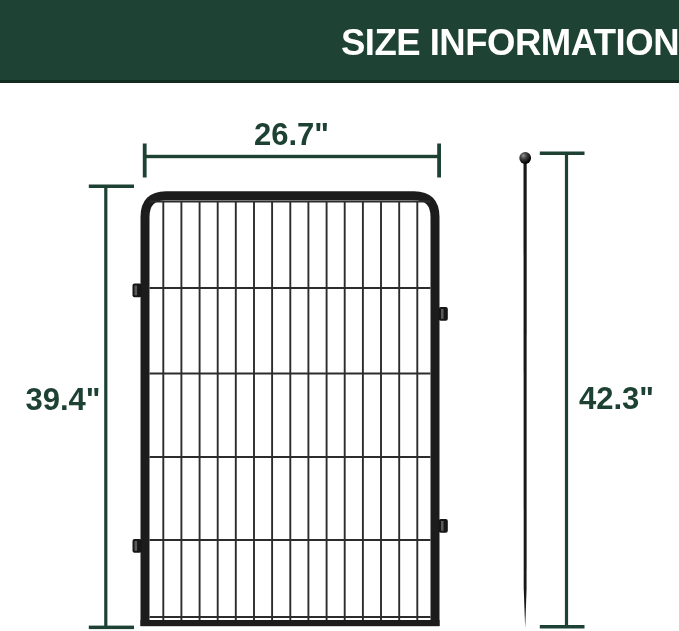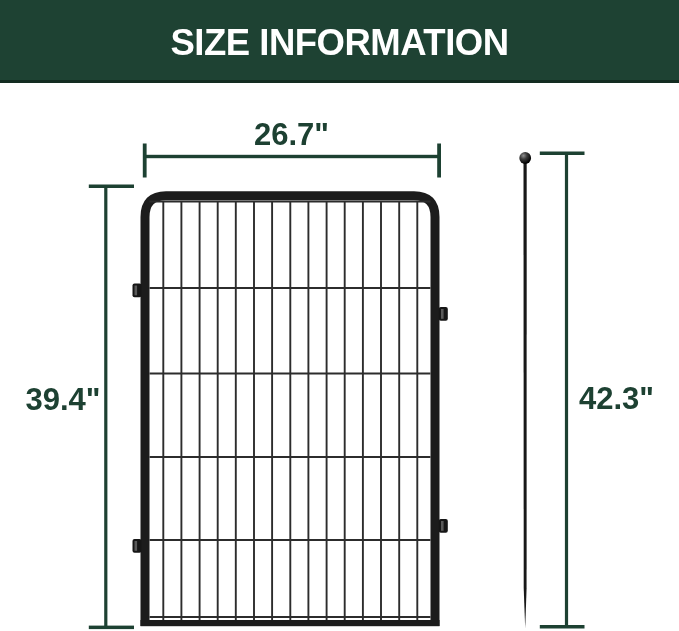--- a/index.html
+++ b/index.html
@@ -1,20 +1,20 @@
 <!DOCTYPE html>
 <html><head>
 <meta charset="utf-8">
 <style>
   html,body{margin:0;padding:0;}
   body{width:679px;height:631px;background:#ffffff;overflow:hidden;position:relative;
        font-family:"Liberation Sans", sans-serif;}
   .hdr{position:absolute;left:0;top:0;width:679px;height:80px;background:#1e4233;
        border-bottom:3px solid #132c21;}
-  .hdr span{position:absolute;left:0;top:21.5px;width:679px;text-align:center;
+  .hdr span{position:absolute;left:0;top:21.5px;width:679px;text-align:right;
        color:#ffffff;font-weight:bold;font-size:36.5px;letter-spacing:-0.5px;}
   svg{position:absolute;left:0;top:0;}
   .dimtxt{font-weight:bold;font-size:31px;fill:#1d4132;}
 </style>
 </head>
 <body>
 
 <div class="hdr">
 
 <span>SIZE INFORMATION</span>

